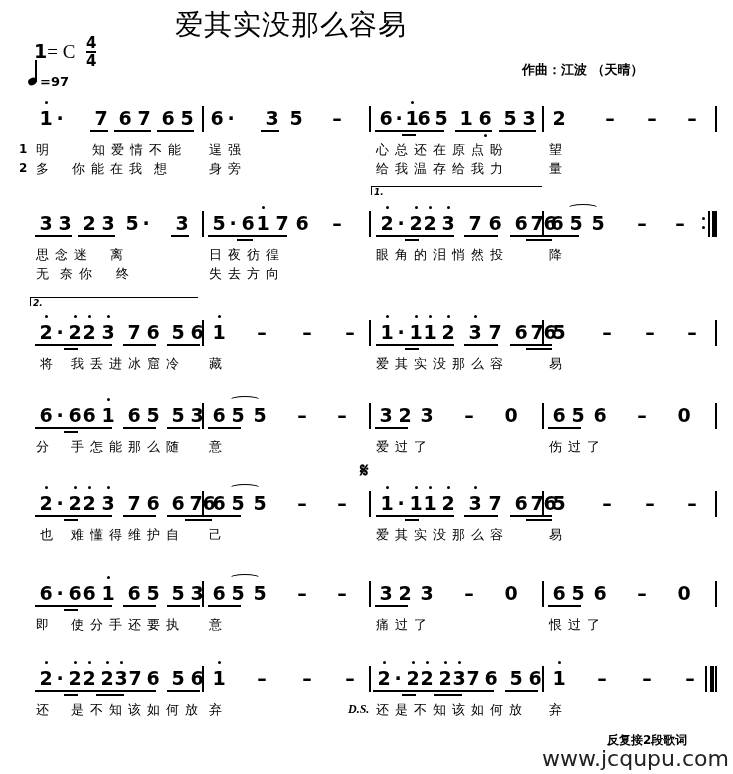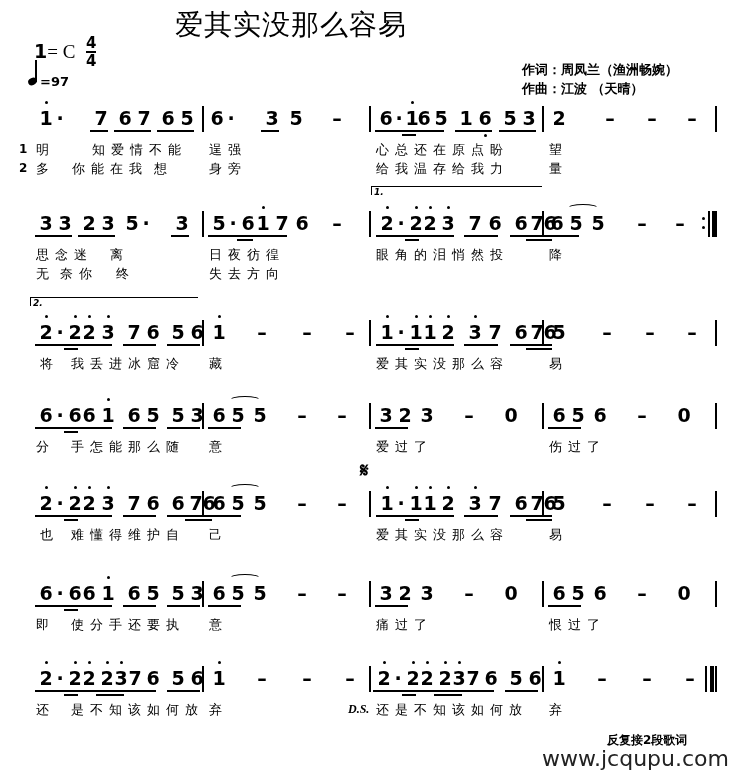--- a/index.html
+++ b/index.html
@@ -40,21 +40,20 @@
 <div class="timesig">
   <div>4</div>
   <div class="frac-line"></div>
   <div>4</div>
 </div>
 <div class="stem"></div>
 <div class="notehead"></div>
 <div class="tempo">=97</div>
 
 <div class="credits">
-  <div>作词：周凤兰（渔洲畅婉）</div>
   <div>作曲：江波  （天晴）</div>
 </div>
 
 <div id="score">
     <div class="row" style="top: 103px; height: 80px;">
       <div class="measure" style="left: 34px; top: 0px; width: 171px;">
         <span class="note" style="left: 5px; top: 4px;">1<span class="hi"></span></span>
         <span class="note" style="left: 19px; top: 4px;">·</span>
         <span class="note" style="left: 60px; top: 4px;">7</span>
         <span class="note" style="left: 84px; top: 4px;">6</span>

